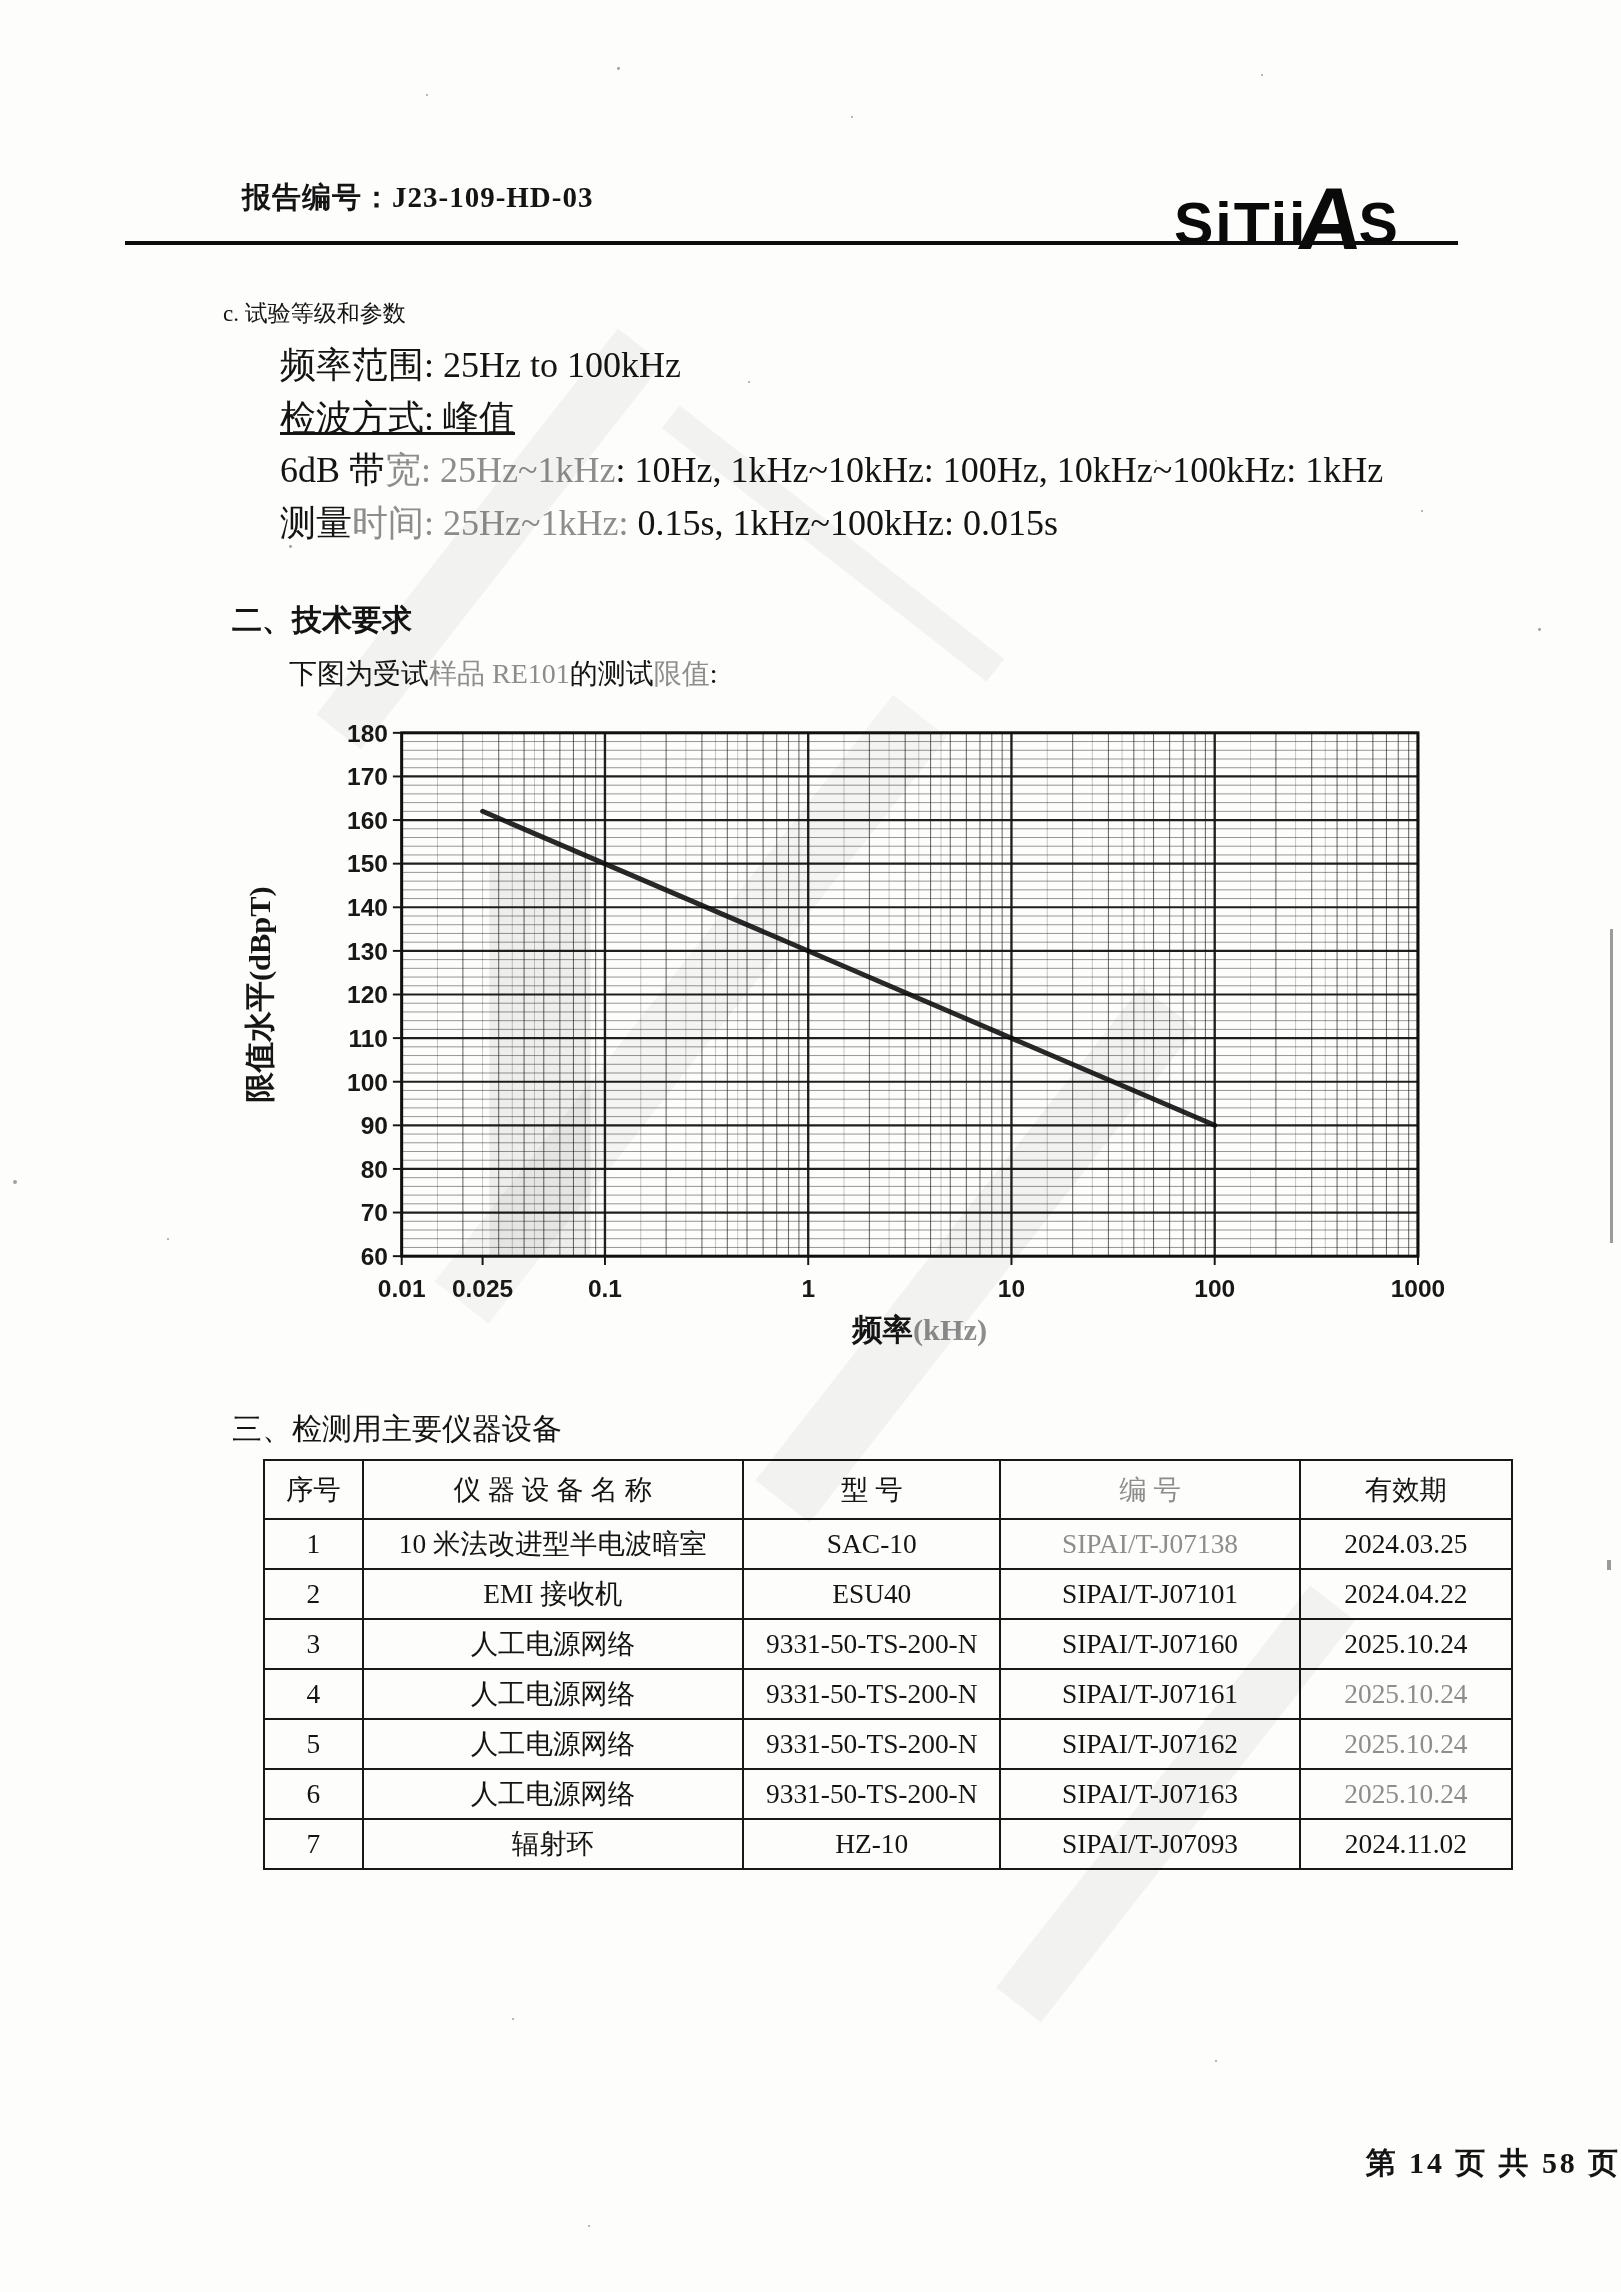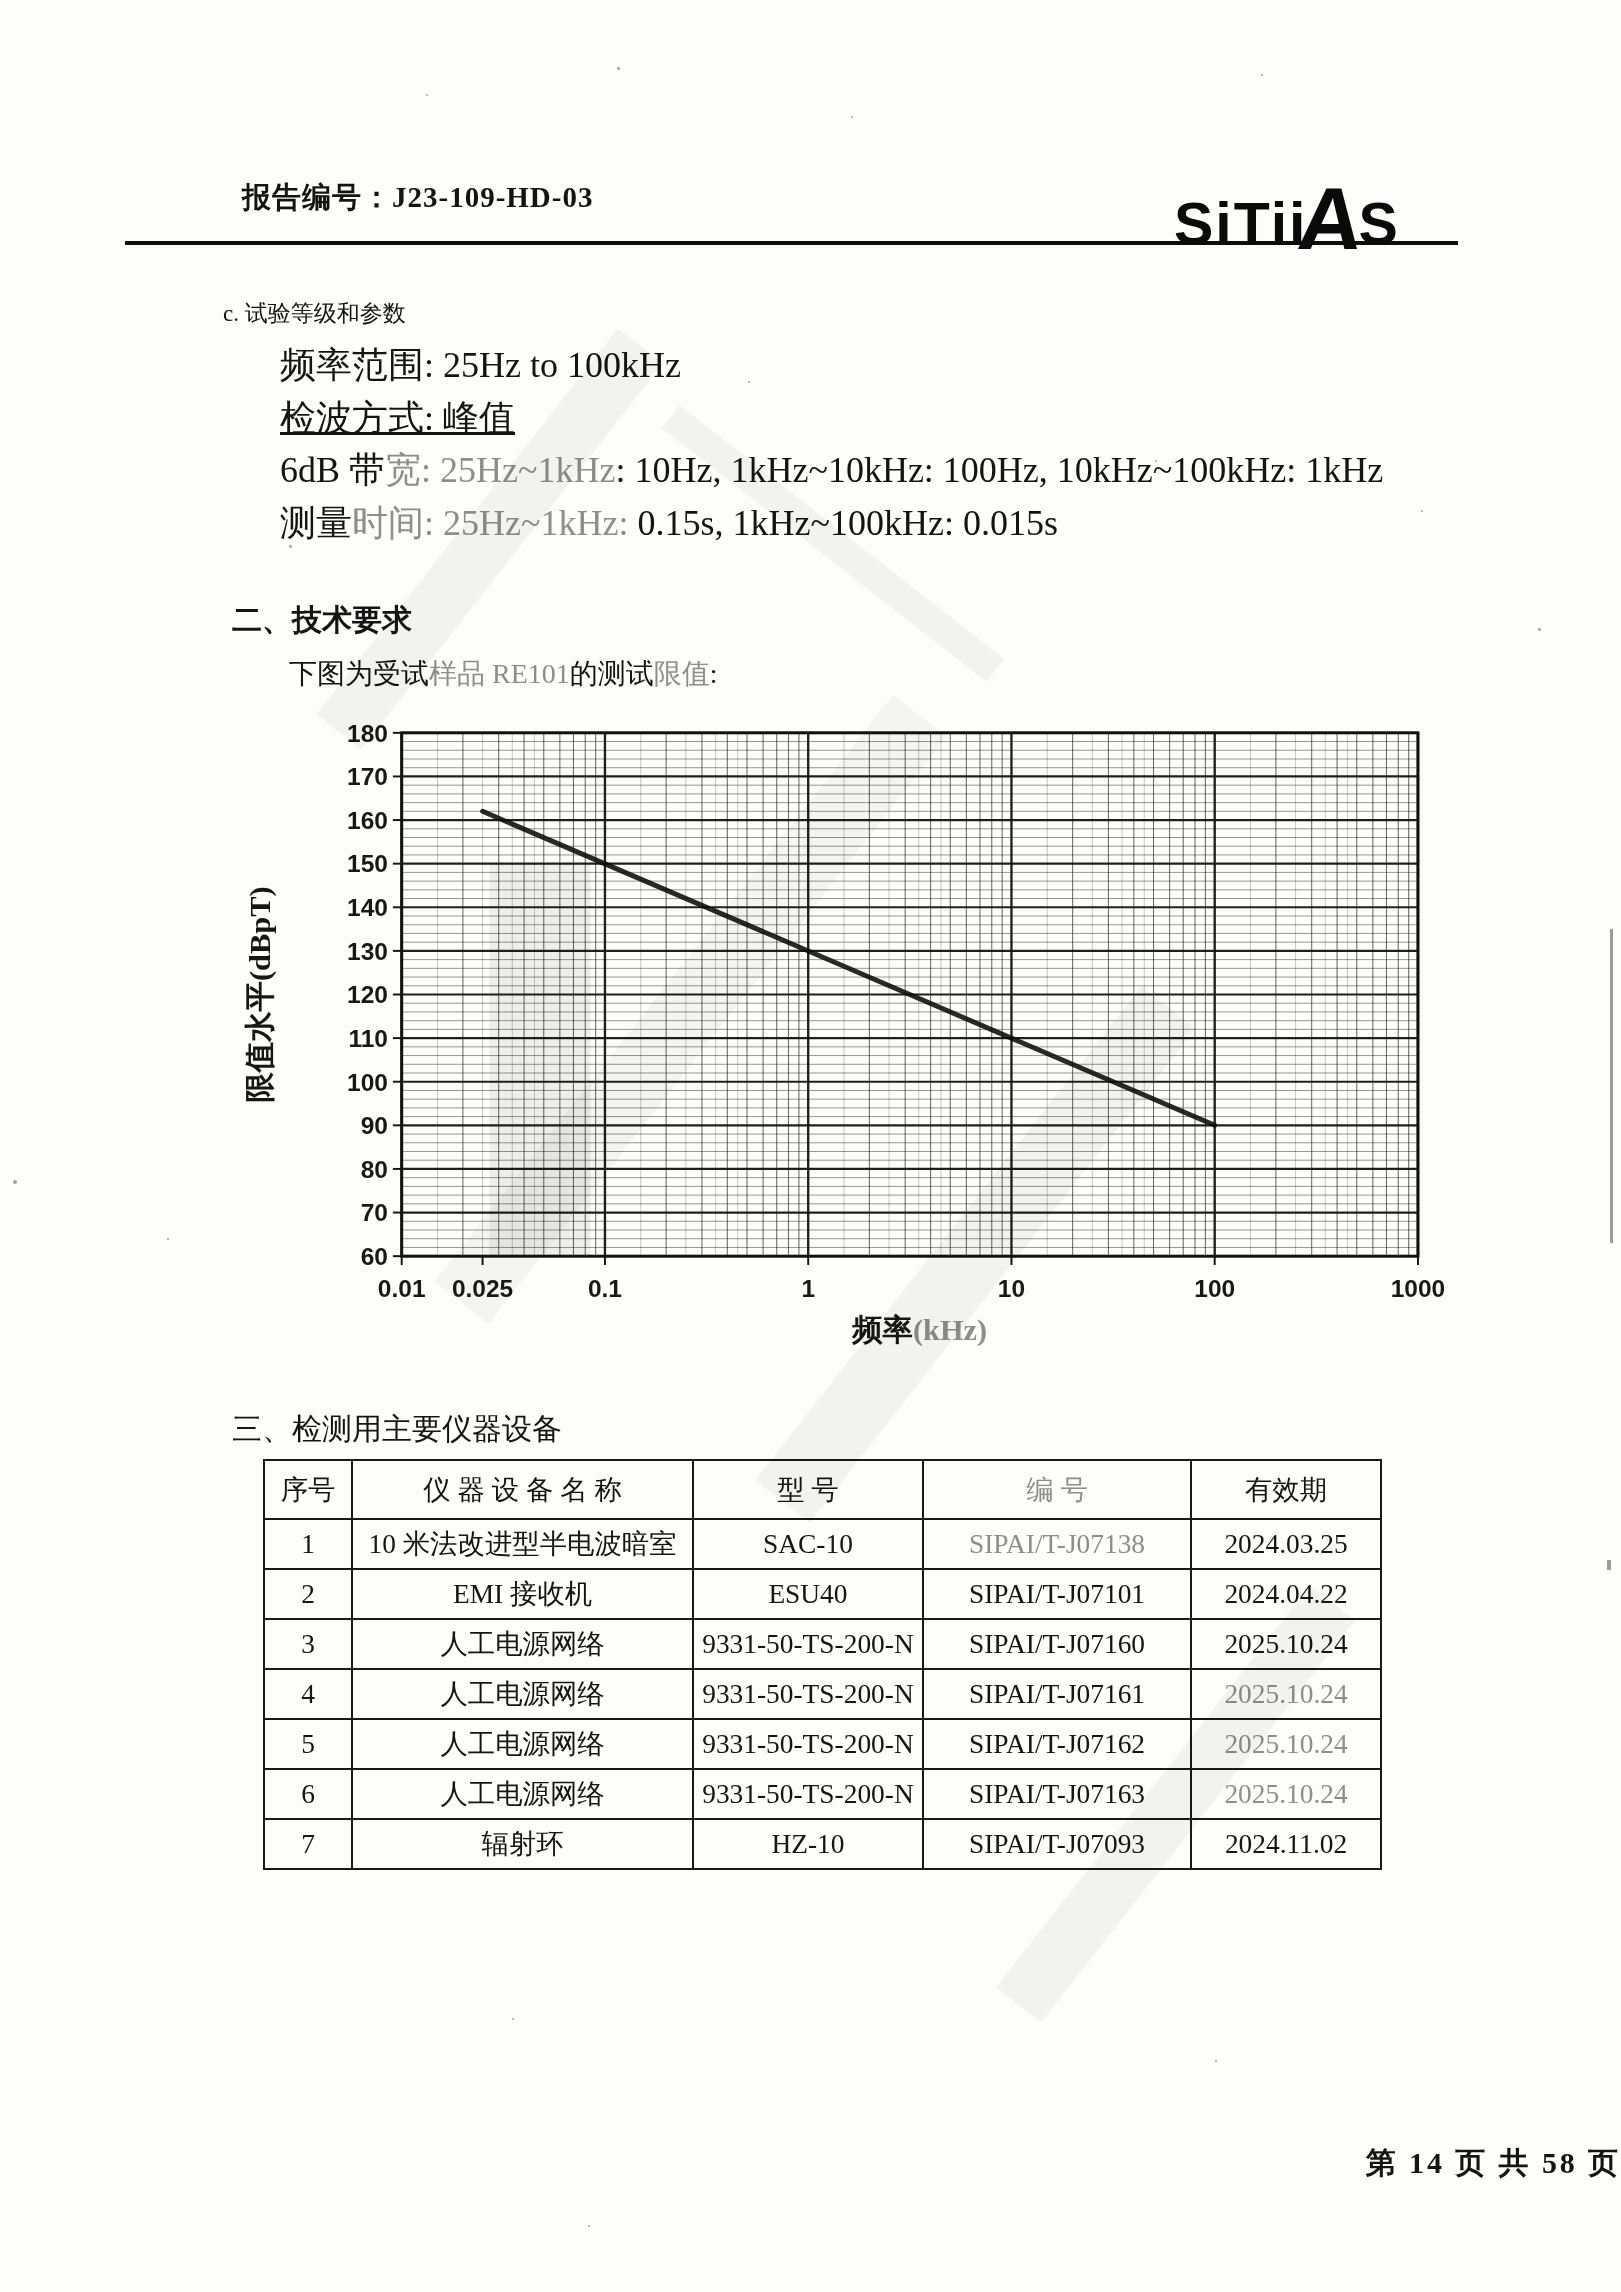--- a/index.html
+++ b/index.html
@@ -24,21 +24,21 @@
   .muted{color:#8d8d8d;}
   
   .sec2-title{left:232px;top:600px;font-size:30px;font-weight:700;}
   .intro{left:289px;top:655px;font-size:28px;}
   
   #chart{left:235px;top:676px;}
   .tick{font:700 25px "Liberation Sans","DejaVu Sans",sans-serif;fill:#181818;}
   .axis-title{font:700 31px "Liberation Serif","DejaVu Serif",serif;fill:#161616;}
   
   .sec3-title{left:232px;top:1409px;font-size:30px;font-weight:400;}
-  .equip-table{left:263px;top:1459px;width:1119px;border-collapse:collapse;table-layout:fixed;
+  .equip-table{left:263px;top:1459px;width:1250px;border-collapse:collapse;table-layout:fixed;
                font-size:27.4px;text-align:center;position:absolute;}
   .equip-table th,.equip-table td{border:2.9px solid #181818;font-weight:400;padding:0 3.9px;}
   .equip-table th{height:57px;}
   .equip-table td{height:48px;}
   
   .footer{left:0;width:100%;top:2143px;text-align:right;font-size:30px;font-weight:700;letter-spacing:2.9px;}
   
   .wm-bar{position:absolute;background:#000;opacity:.045;pointer-events:none;}
   .spk{position:absolute;background:#555;border-radius:50%;opacity:.55;}
   .edge-dash{position:absolute;background:#9b9b9b;}

